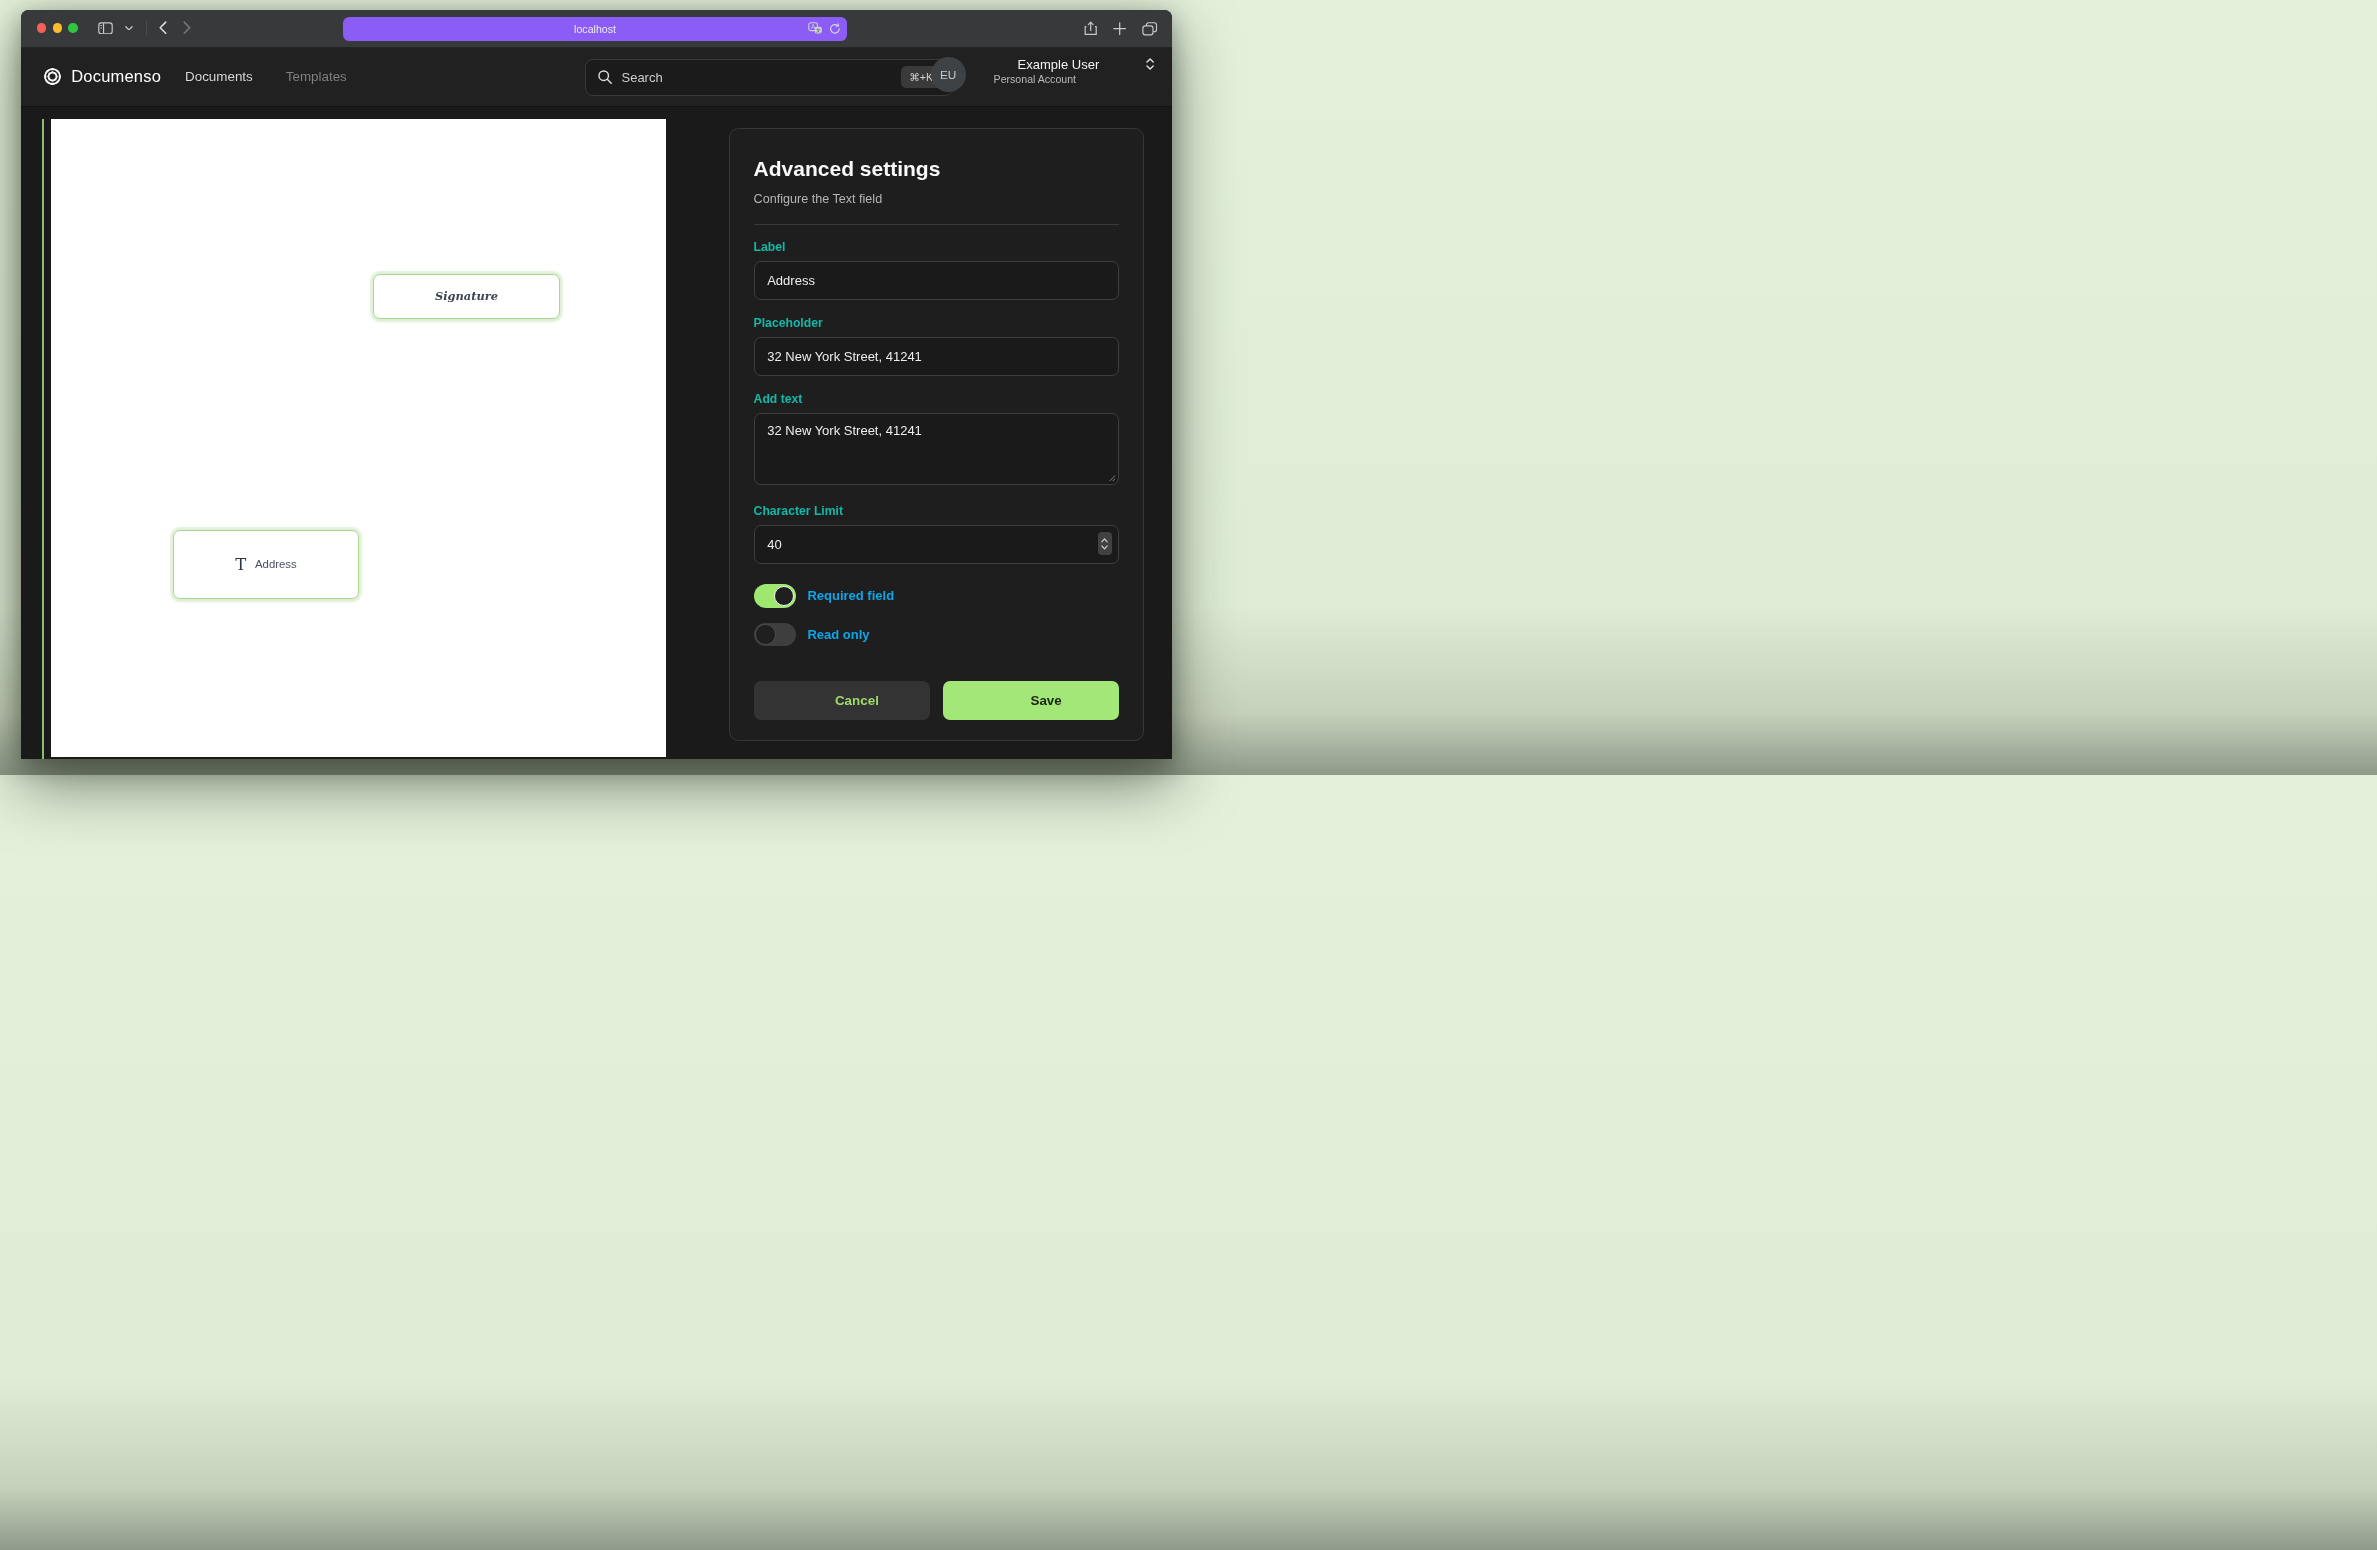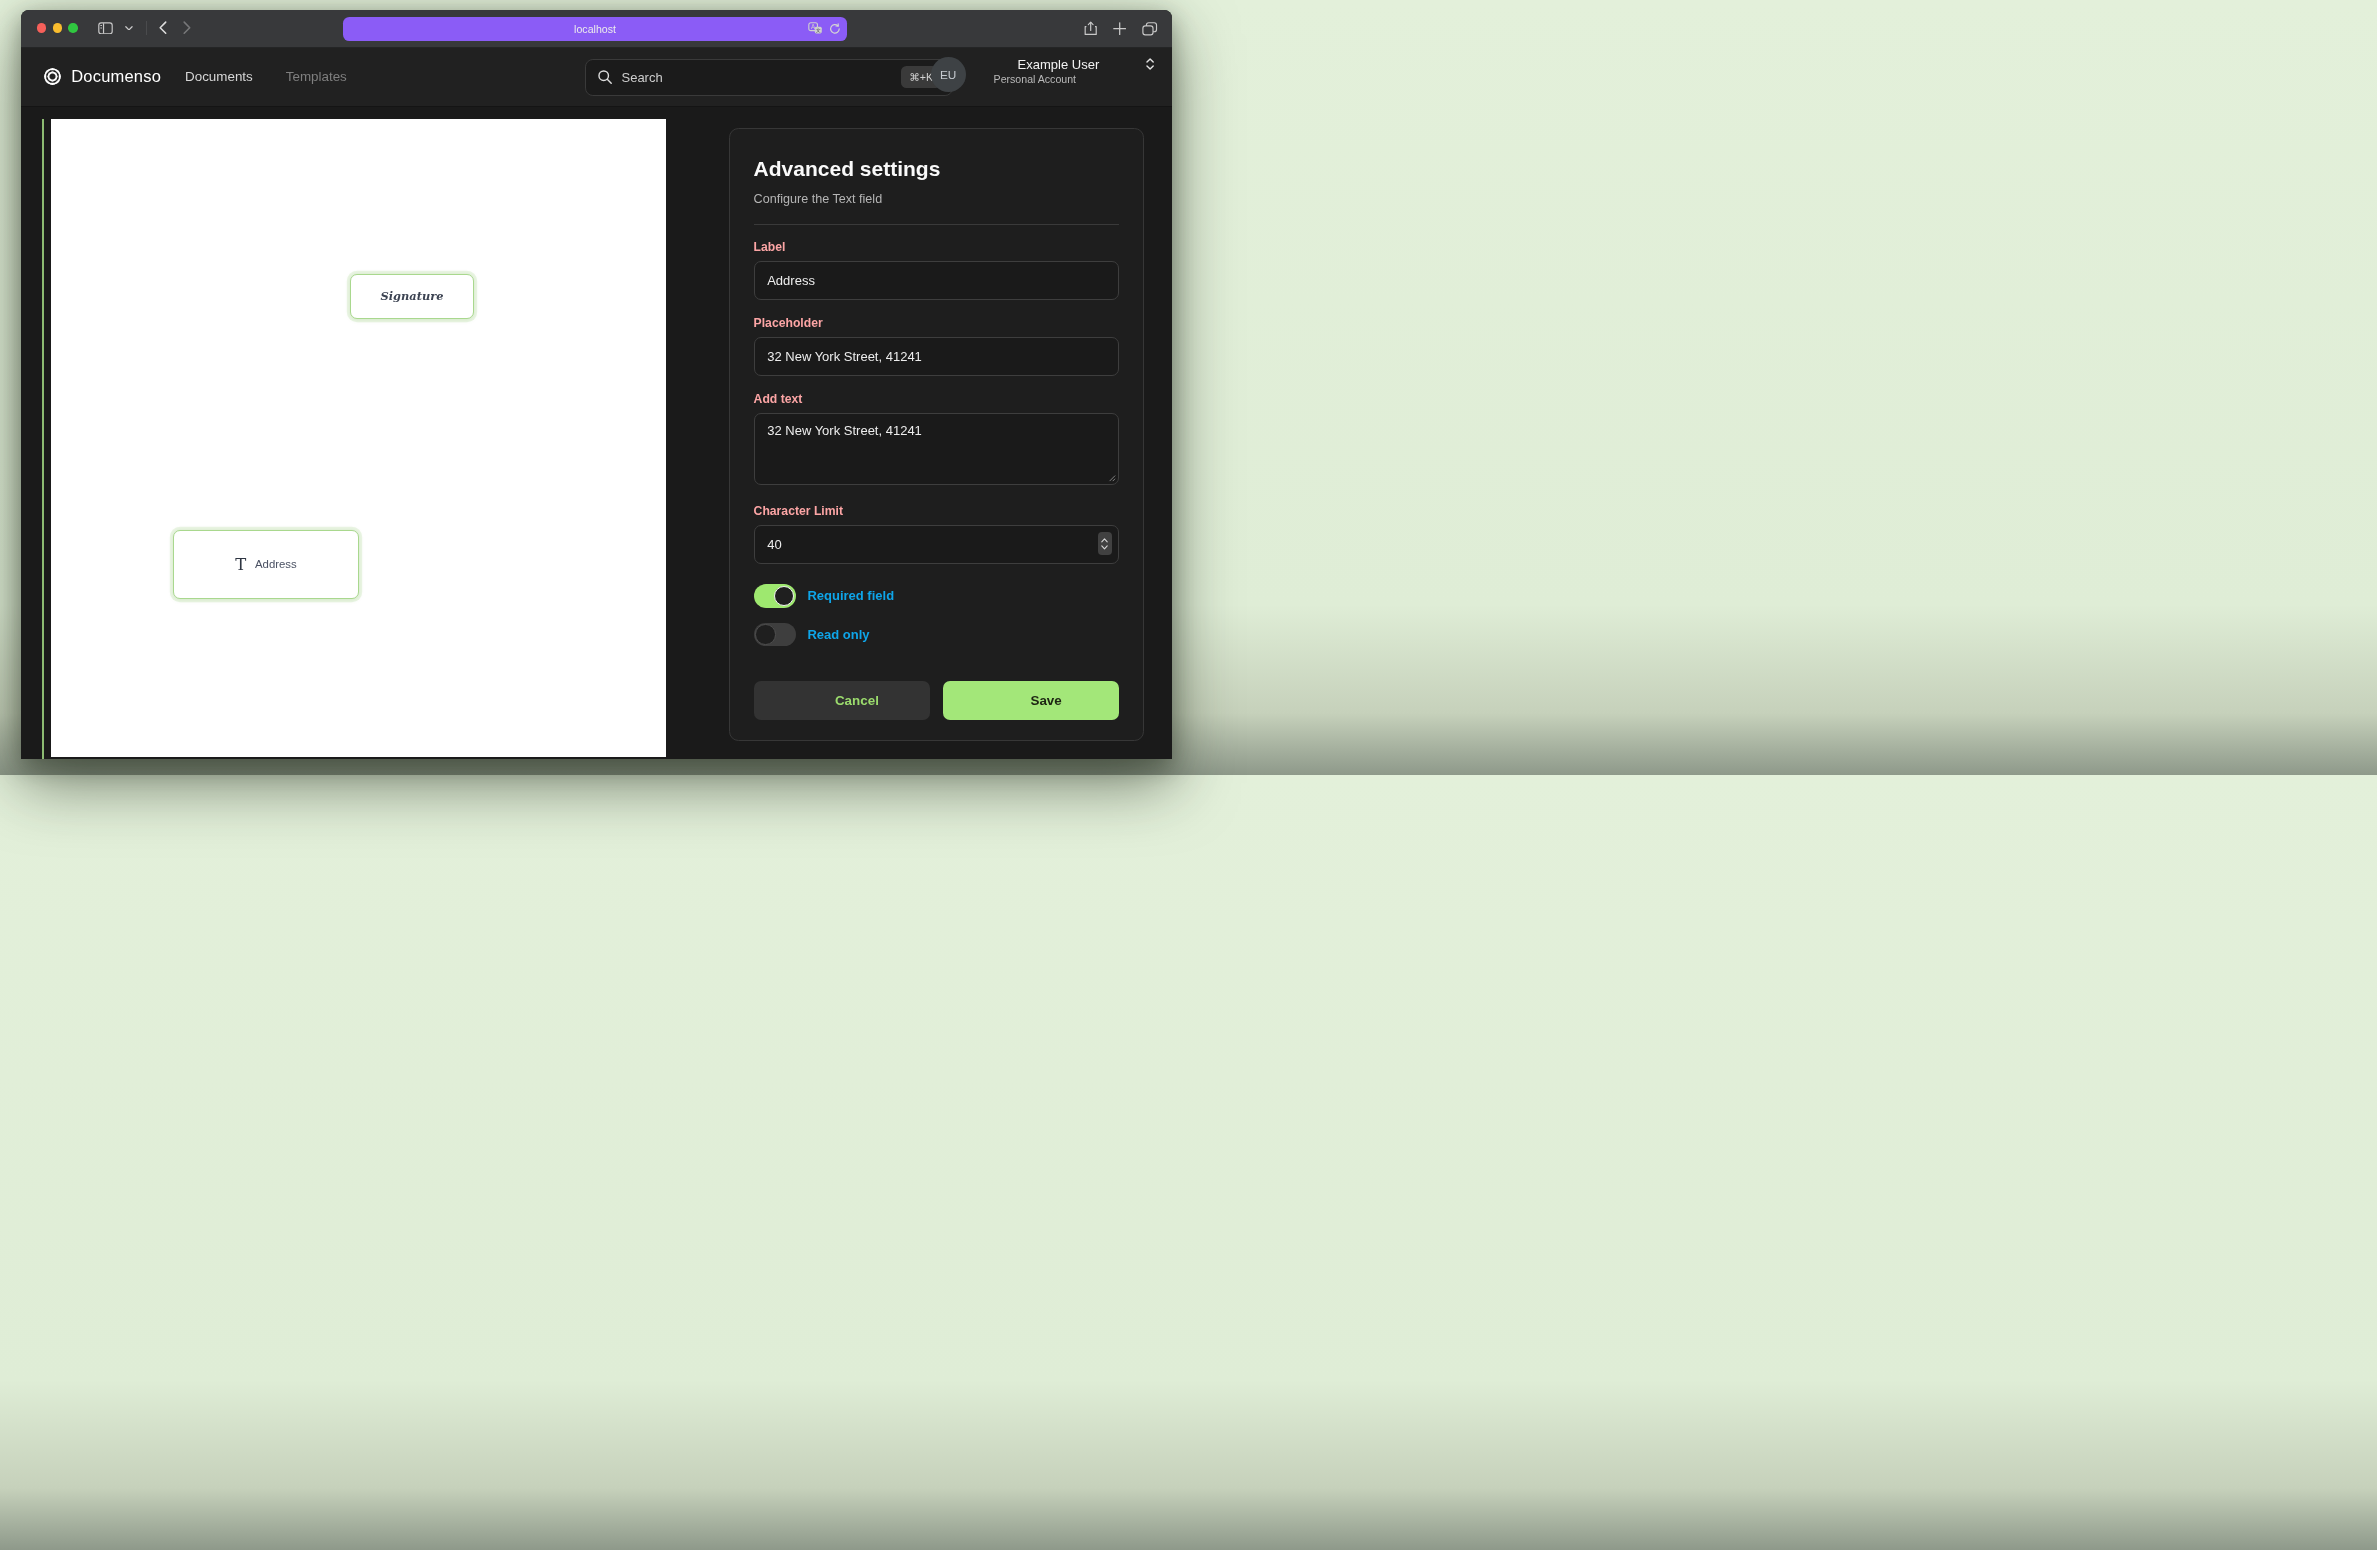--- a/index.html
+++ b/index.html
@@ -50,33 +50,33 @@
   .user-caret { margin-left:17.3px; color:#e3e3e3; display:flex; }
 
   
   .main { position:absolute; top:98px; left:0; right:0; bottom:0; background:#1a1a1a; }
   .green-rail { position:absolute; left:20.5px; top:11px; bottom:0; width:2.4px; background:#8cbb72; }
   .docpage { position:absolute; left:30px; top:11px; width:615px; bottom:1.6px; background:#ffffff; }
 
   .field-box { position:absolute; background:#fff; border:1.6px solid #a9d88e; border-radius:7px;
     box-shadow:0 0 0 3.2px rgba(169,216,142,.22), 0 0.8px 4.7px rgba(120,180,90,.25);
     display:flex; align-items:center; justify-content:center; }
-  .field-signature { left:299px; top:155px; width:124px; height:45px; }
+  .field-signature { left:322px; top:155px; width:187px; height:45px; }
   .sig-text { font-family:"DejaVu Serif", serif; font-style:italic; font-weight:bold; font-size:11.4px; color:#3c4352; }
   .field-address { left:122px; top:411px; width:186px; height:69px; gap:8.7px; }
   .t-glyph { font-family:"DejaVu Serif", serif; font-size:16.5px; color:#2e3542; }
   .fa-label { font-size:11.4px; color:#4a5163; }
 
   
   .panel { position:absolute; left:708px; top:20.5px; width:415px; bottom:17.3px; background:#1e1e1e;
     border:0.8px solid #373737; border-radius:9.5px; padding:20.5px 23.6px; display:flex; flex-direction:column; }
   .panel-title { color:#fafafa; font-size:21px; font-weight:bold; margin-top:7.9px; }
   .panel-sub { color:#b5b5b5; font-size:12.6px; margin-top:10.2px; }
   .divider { height:0.8px; background:#3a3a3a; margin-top:18px; }
-  .f-label { color:#fca5a5; font-size:12.2px; font-weight:bold; margin-top:15.8px; }
+  .f-label { color:#14b8a6; font-size:12.2px; font-weight:bold; margin-top:15.8px; }
   .f-input { margin-top:7px; height:39px; width:100%; background:#1a1a1a; border:0.8px solid #3e3e3e;
     border-radius:7px; color:#ededed; font-size:13px; padding:0 12.6px; outline:none;
     font-family:"Liberation Sans", sans-serif; }
   .f-area { margin-top:7px; height:72px; width:100%; background:#1a1a1a; border:0.8px solid #3e3e3e;
     border-radius:7px; color:#ededed; font-size:13px; padding:9.5px 12.6px; resize:none; outline:none;
     font-family:"Liberation Sans", sans-serif; position:relative; }
   .area-wrap { position:relative; }
   .resize-grip { position:absolute; right:3.9px; bottom:5.5px; pointer-events:none; }
   .numwrap { position:relative; margin-top:7px; }
   .numwrap .f-input { margin-top:0; }

